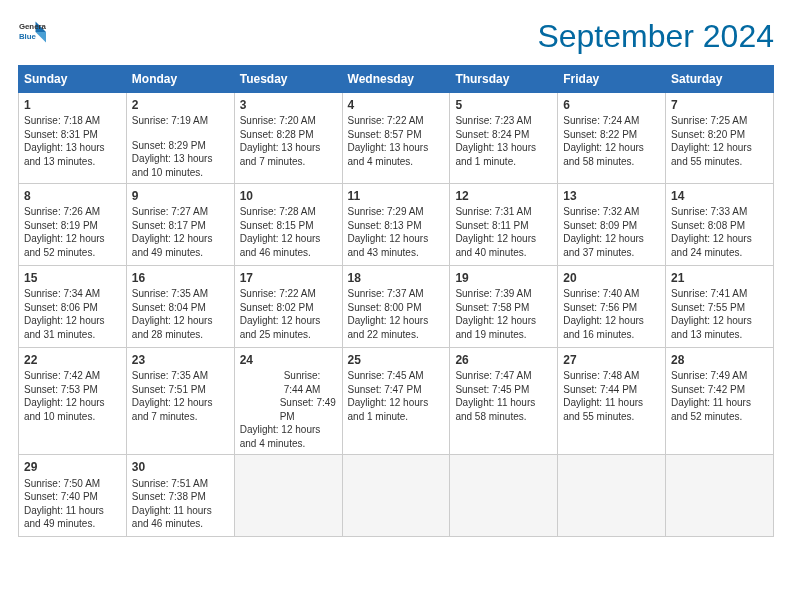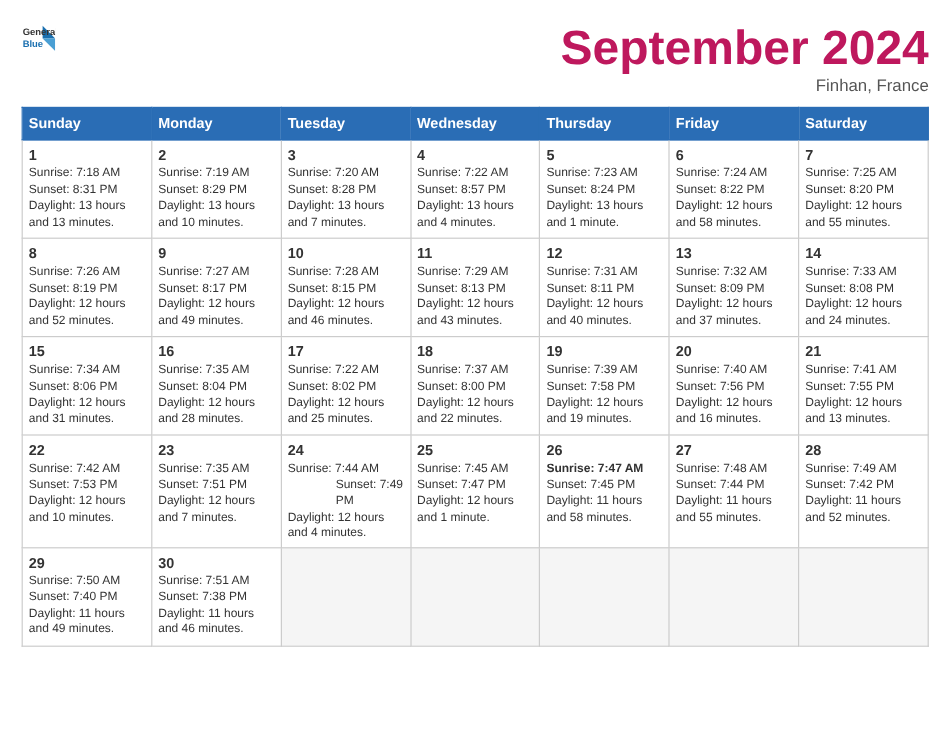--- a/index.html
+++ b/index.html
@@ -28,23 +28,23 @@
       gap: 4px;
     }
     .logo-icon {
       width: 28px;
       height: 28px;
     }
     .title-section {
       text-align: right;
     }
     .month-title {
-      font-size: 40px;
-      font-weight: bold;
-      color: #be185d;
+      font-size: 32px;
+      font-weight: normal;
+      color: #0369a1;
     }
     .location {
       font-size: 14px;
       color: #555;
     }
     table {
       width: 100%;
       border-collapse: collapse;
       font-size: 10.5px;
     }
@@ -87,21 +87,20 @@
       <svg class="logo-icon" viewBox="0 0 32 32">
         <rect x="0" y="0" width="32" height="32" fill="white"></rect>
         <polygon points="20,4 32,16 20,16" fill="#1a6faf"></polygon>
         <polygon points="20,16 32,16 32,28" fill="#4a9fd4"></polygon>
         <text x="1" y="13" font-size="9" font-weight="bold" fill="#333" font-family="Arial">General</text>
         <text x="1" y="24" font-size="9" font-weight="bold" fill="#1a6faf" font-family="Arial">Blue</text>
       </svg>
     </div>
     <div class="title-section">
       <div class="month-title">September 2024</div>
-      <div class="location">Finhan, France</div>
     </div>
   </div>
 
   <table>
     <thead>
       <tr>
 
       <th>Sunday</th>
           <th>Monday</th>
           <th>Tuesday</th>
@@ -116,21 +115,21 @@
           <td>
             <span class="day-num">1</span>
             <span style="display: block;">Sunrise: 7:18 AM</span>
             <span style="display: block;">Sunset: 8:31 PM</span>
             <span style="display: block;">Daylight: 13 hours</span>
             <span style="display: block;">and 13 minutes.</span>
           </td>
           <td>
             <span class="day-num">2</span>
             <span style="display: block;">Sunrise: 7:19 AM</span>
-            <span style="display: block;">Sunset: 8:29 PM</span>
+            <span style="display: block; margin-top: 11px;">Sunset: 8:29 PM</span>
             <span style="display: block;">Daylight: 13 hours</span>
             <span style="display: block;">and 10 minutes.</span>
           </td>
           <td>
             <span class="day-num">3</span>
             <span style="display: block;">Sunrise: 7:20 AM</span>
             <span style="display: block;">Sunset: 8:28 PM</span>
             <span style="display: block;">Daylight: 13 hours</span>
             <span style="display: block;">and 7 minutes.</span>
           </td>
@@ -275,35 +274,35 @@
           </td>
           <td>
             <span class="day-num">23</span>
             <span style="display: block;">Sunrise: 7:35 AM</span>
             <span style="display: block;">Sunset: 7:51 PM</span>
             <span style="display: block;">Daylight: 12 hours</span>
             <span style="display: block;">and 7 minutes.</span>
           </td>
           <td>
             <span class="day-num">24</span>
-            <span style="display: block;">Sunrise: 7:44 AM</span>
+            <span style="display: block; margin-left: 44px;">Sunrise: 7:44 AM</span>
             <span style="display: block; margin-left: 40px;">Sunset: 7:49 PM</span>
             <span style="display: block;">Daylight: 12 hours</span>
             <span style="display: block;">and 4 minutes.</span>
           </td>
           <td>
             <span class="day-num">25</span>
             <span style="display: block;">Sunrise: 7:45 AM</span>
             <span style="display: block;">Sunset: 7:47 PM</span>
             <span style="display: block;">Daylight: 12 hours</span>
             <span style="display: block;">and 1 minute.</span>
           </td>
           <td>
             <span class="day-num">26</span>
-            <span style="display: block; font-weight: bold;">Sunrise: 7:47 AM</span>
+            <span style="display: block;">Sunrise: 7:47 AM</span>
             <span style="display: block;">Sunset: 7:45 PM</span>
             <span style="display: block;">Daylight: 11 hours</span>
             <span style="display: block;">and 58 minutes.</span>
           </td>
           <td>
             <span class="day-num">27</span>
             <span style="display: block;">Sunrise: 7:48 AM</span>
             <span style="display: block;">Sunset: 7:44 PM</span>
             <span style="display: block;">Daylight: 11 hours</span>
             <span style="display: block;">and 55 minutes.</span>

